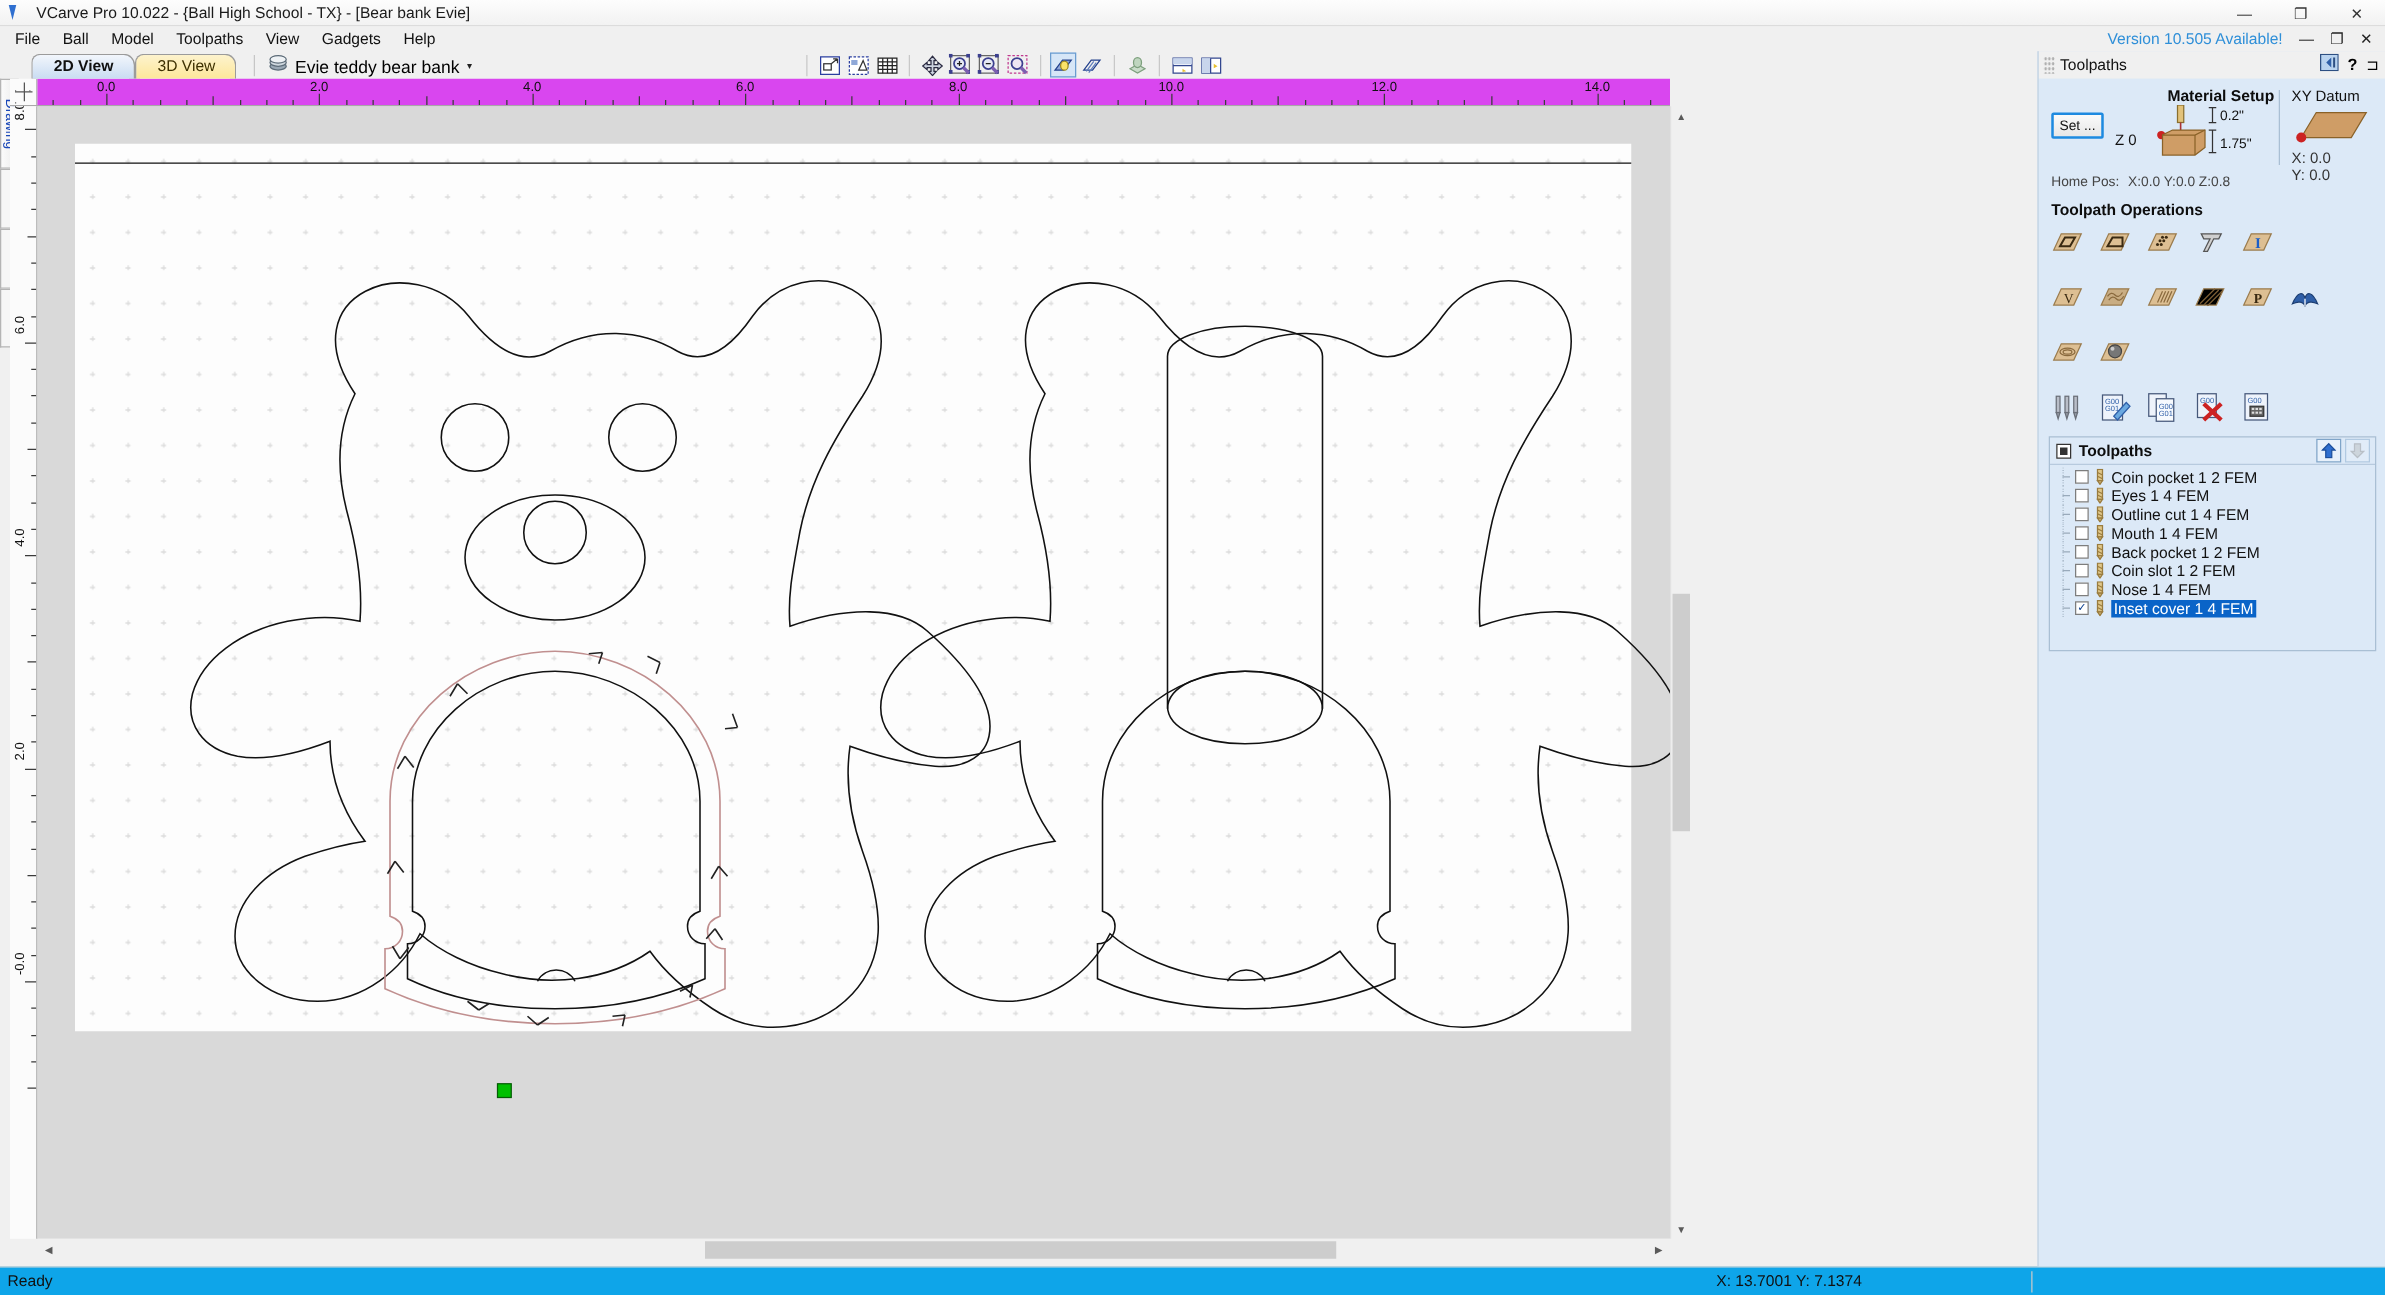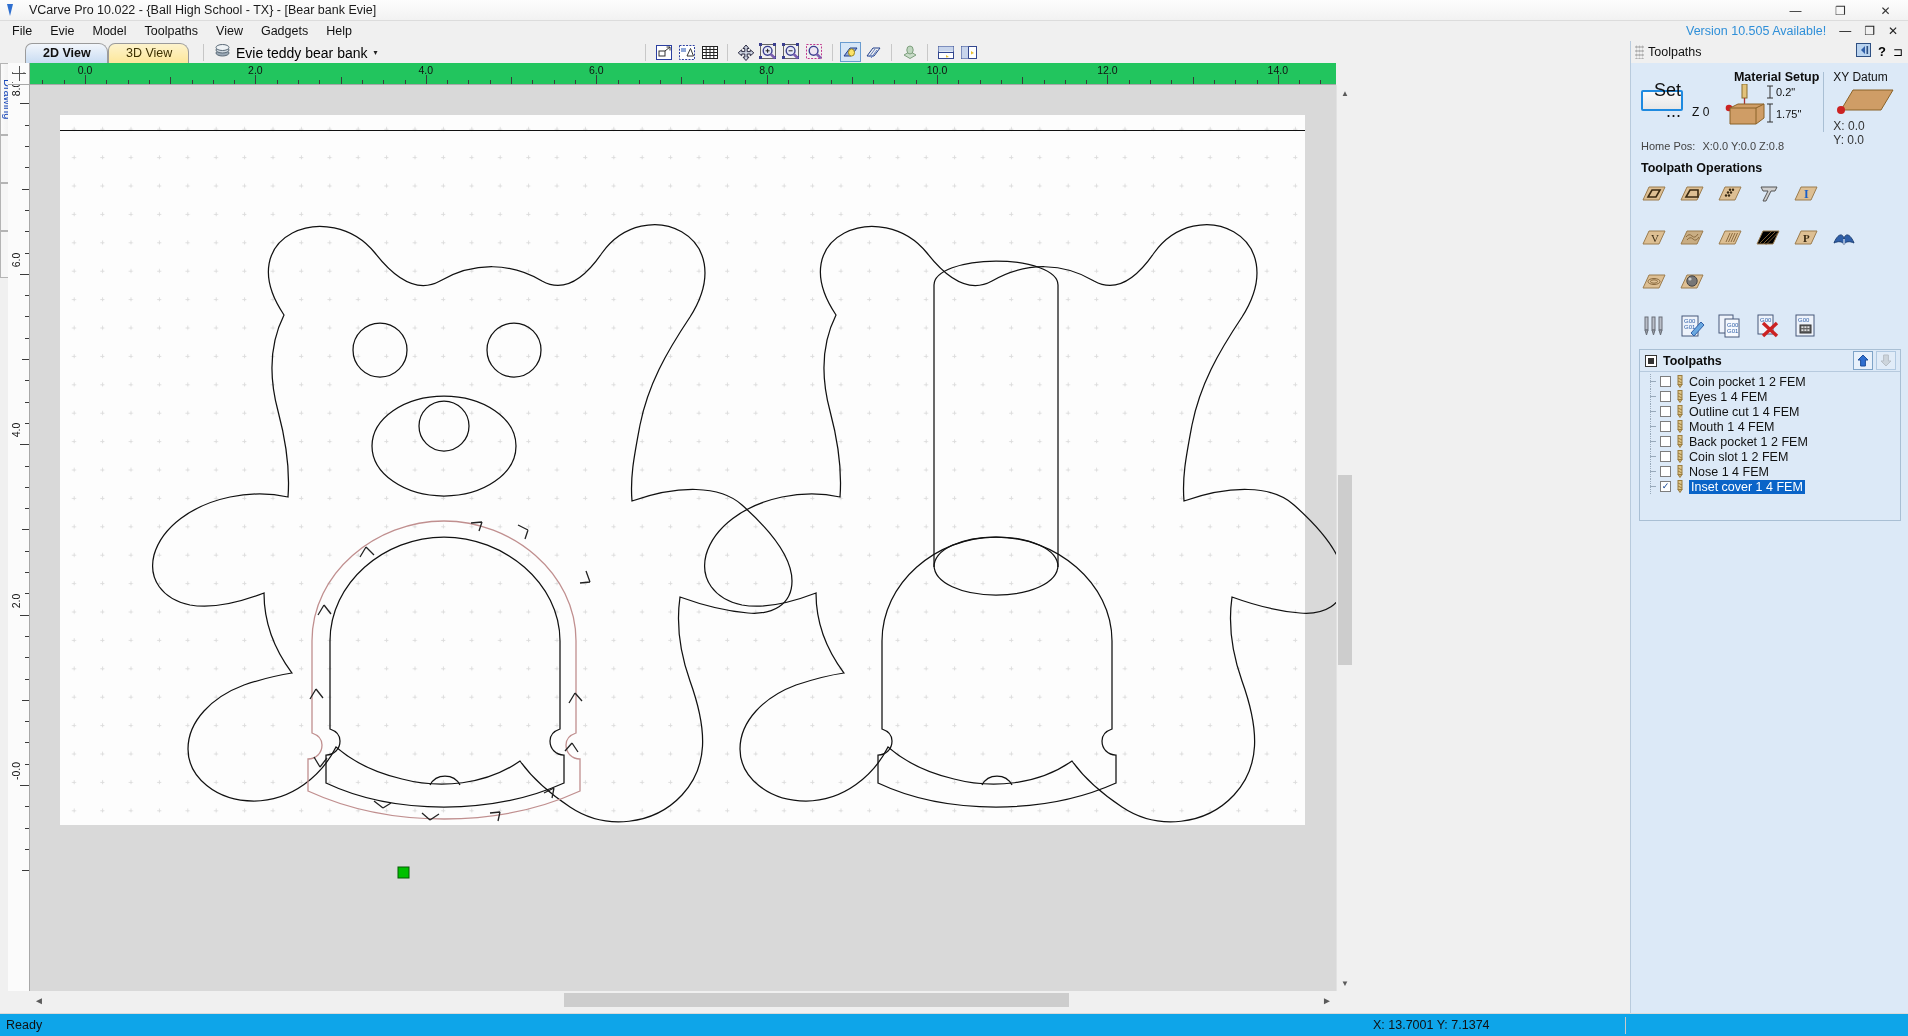--- a/index.html
+++ b/index.html
@@ -78,21 +78,21 @@
     display:flex; align-items:center; justify-content:center;
   }
   .ltab span{
     writing-mode:vertical-rl; font-size:11px; color:#1947b8; white-space:nowrap;
   }
   .ltab.blank{ background:#f6f6f6; }
 
   
   .hruler{
     position:absolute; left:30px; top:63px; width:1306px; height:22px;
-    background:#22c55e; border-bottom:1px solid #a8a8a8; overflow:hidden;
+    background:#d946ef; border-bottom:1px solid #a8a8a8; overflow:hidden;
   }
   .vruler{
     position:absolute; left:8px; top:85px; width:22px; height:906px;
     background:#fbfbfb; border-right:1px solid #a8a8a8; overflow:hidden;
   }
   .corner{
     position:absolute; left:8px; top:63px; width:22px; height:22px;
     background:#fbfbfb; border-right:1px solid #a8a8a8; border-bottom:1px solid #a8a8a8;
   }
   .corner .cx{ position:absolute;left:4px;top:10px;width:14px;height:1px;background:#555;}
@@ -157,21 +157,21 @@
             background-size:3px 4px; }
   .rp-title{ margin-left:4px; font-size:12.5px; color:#111; }
   .rp-headbtns{ position:absolute; right:6px; top:2px; display:flex; align-items:center; gap:7px;}
   .rp-body{ position:absolute; left:0; top:22px; width:278px; height:950px; background:#dce9f7;}
 
   .sec-title{ font-size:12.5px; font-weight:bold; color:#0d0d0d; }
   .matsetup{ position:absolute; left:10px; top:7px; width:258px; }
   .setbtn{
     width:42px;height:21px; background:linear-gradient(#fafafa,#e7e7e7);
     border:2px solid #1e8ae0; border-radius:2px;
-    font-size:18px; color:#111; display:flex;align-items:center;justify-content:center;
+    font-size:11px; color:#111; display:flex;align-items:center;justify-content:center;
   }
   .z0lab{ font-size:12px;color:#111;}
   .homepos{ font-size:11px; color:#444; }
   .xydatum-title{ font-size:12px;color:#111; }
   .xy-line{ font-size:12px;color:#333; }
   .vdiv{ width:1px;background:#a9bfd4; }
 
   .ops{ position:absolute; left:10px; top:98px; width:258px;}
   .opgrid{ display:flex; flex-wrap:wrap; gap:9px 12px; margin-top:6px; }
   .opicon{ width:26px;height:26px; display:flex;align-items:center;justify-content:center;}
@@ -226,21 +226,21 @@
 
   <div class="verstrip">
     <span class="vtext">Version 10.505 Available!</span>
     <span class="vmini">—</span>
     <span class="vmini">❐</span>
     <span class="vmini">✕</span>
   </div>
 
   <div class="menubar">
     <div class="menuitem">File</div>
-    <div class="menuitem">Evie</div>
+    <div class="menuitem">Ball</div>
     <div class="menuitem">Model</div>
     <div class="menuitem">Toolpaths</div>
     <div class="menuitem">View</div>
     <div class="menuitem">Gadgets</div>
     <div class="menuitem">Help</div>
   </div>
 
   <div class="tabrow">
     <div class="vtab v3d">3D View</div>
     <div class="vtab v2d">2D View</div>

